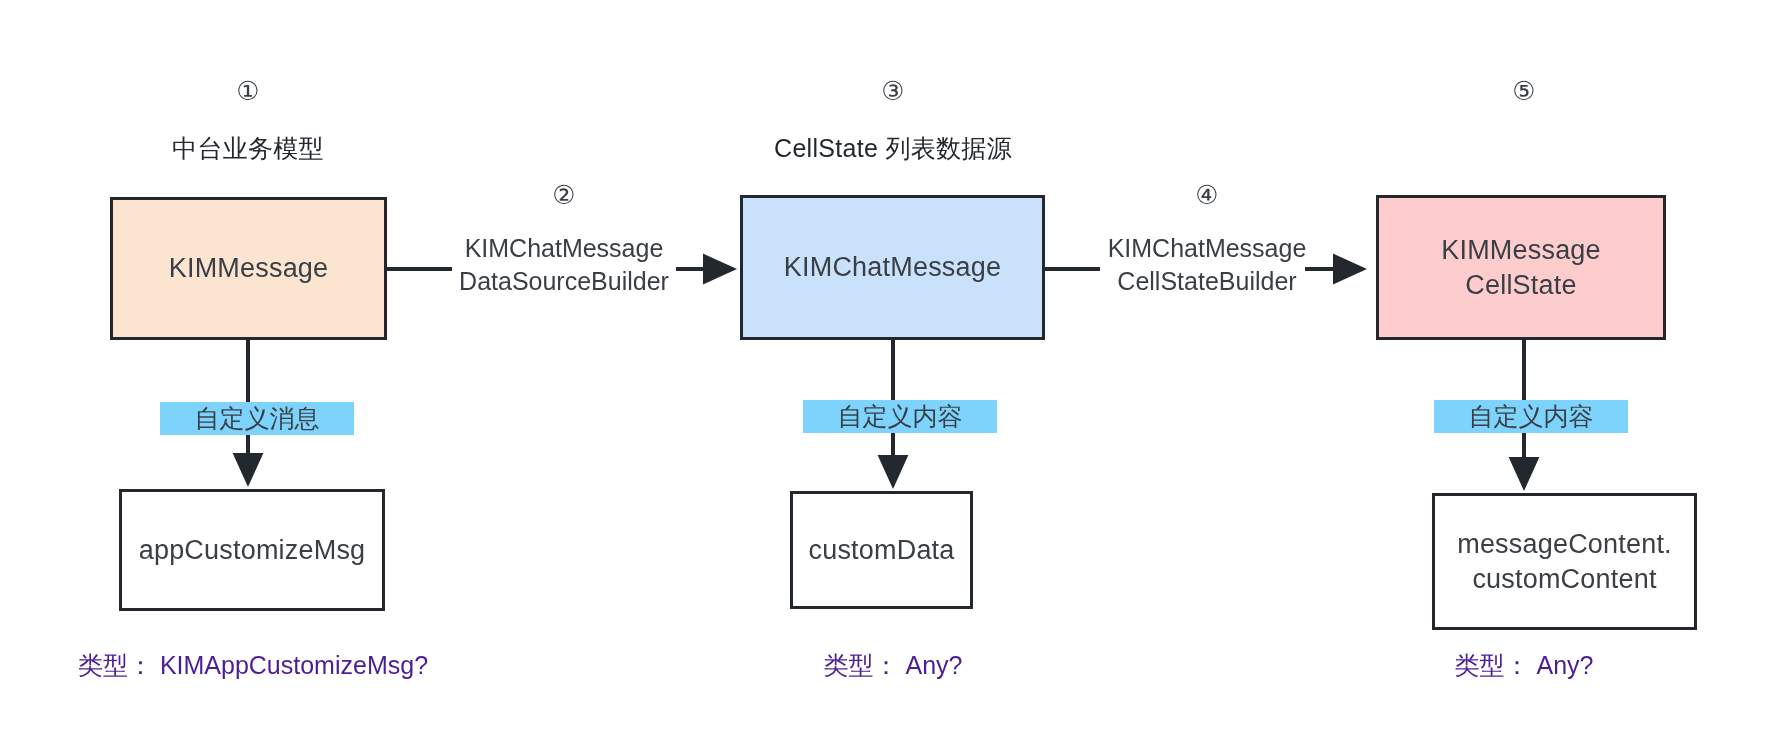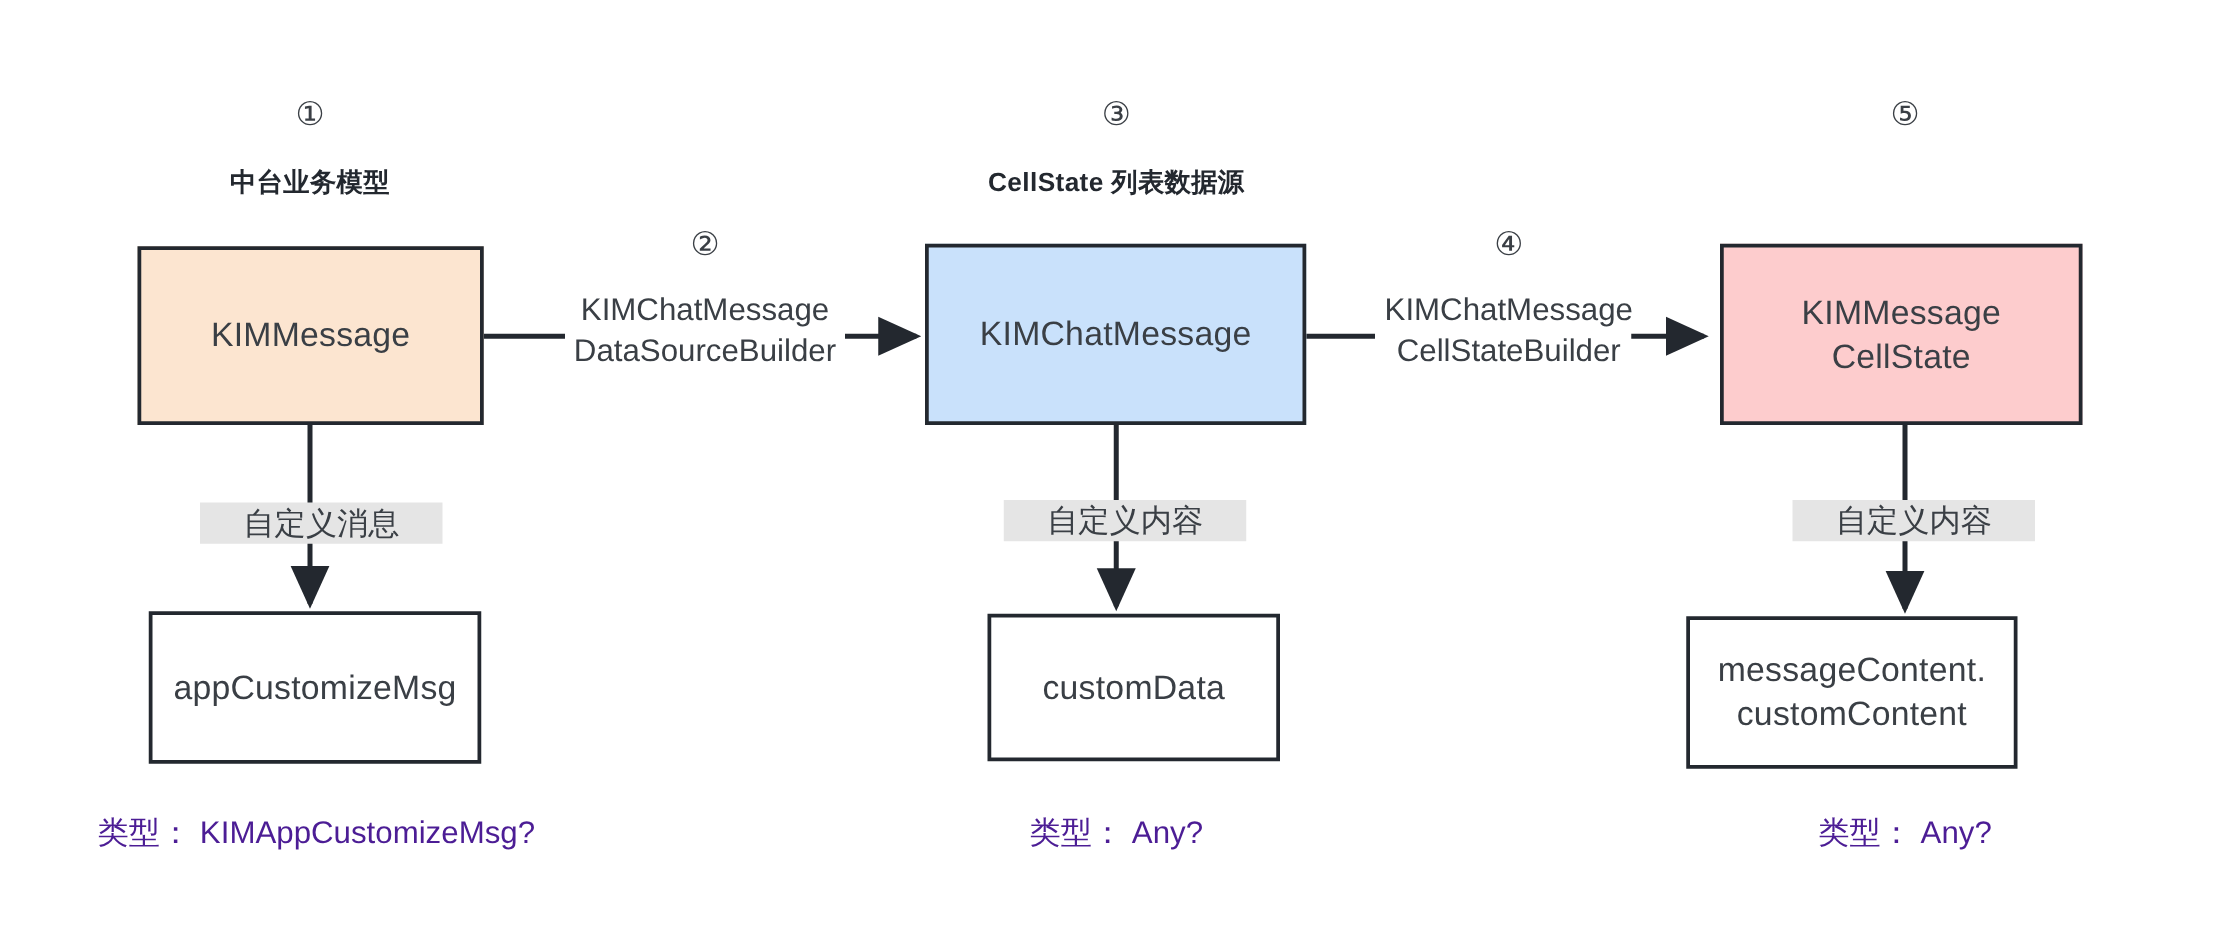--- a/index.html
+++ b/index.html
@@ -36,22 +36,22 @@
     white-space: pre-line;
   }
   .node-peach { background: #fce5d0; }
   .node-blue  { background: #c9e1fb; }
   .node-pink  { background: #fdcccd; }
   .node-plain { background: #ffffff; }
 
   .col-title {
     position: absolute;
     text-align: center;
-    font-size: 21px;
-    font-weight: bold;
+    font-size: 25px;
+    font-weight: normal;
     color: #23282f;
     letter-spacing: 0.3px;
     white-space: nowrap;
   }
   .circ-num {
     position: absolute;
     text-align: center;
     font-size: 26px;
     color: #3a3f45;
     white-space: nowrap;
@@ -62,21 +62,21 @@
     font-size: 25px;
     line-height: 1.32;
     color: #3a3f45;
     white-space: pre-line;
   }
   .v-label {
     position: absolute;
     text-align: center;
     font-size: 25px;
     color: #3a3f45;
-    background: #e5e5e5;
+    background: #7dd3fc;
     padding: 0 7px;
     white-space: nowrap;
   }
   .type-caption {
     position: absolute;
     text-align: center;
     font-size: 25px;
     color: #4c1d95;
     white-space: nowrap;
   }
@@ -124,32 +124,32 @@
   <div class="circ-num" style="left:504px; top:180px; width:120px;">②</div>
   <div class="edge-label" style="left:444px; top:232px; width:240px;">KIMChatMessage
 DataSourceBuilder</div>
 
   <div class="circ-num" style="left:833px; top:76px; width:120px;">③</div>
   <div class="col-title" style="left:723px; top:132px; width:340px;">CellState 列表数据源</div>
   <div class="node node-blue" style="left:740px; top:195px; width:305px; height:145px;">KIMChatMessage</div>
 
   <div class="v-label" style="left:803px; top:400px; width:180px;">自定义内容</div>
 
-  <div class="node node-plain" style="left:790px; top:491px; width:234px; height:118px;">customData</div>
+  <div class="node node-plain" style="left:790px; top:491px; width:183px; height:118px;">customData</div>
 
   <div class="type-caption" style="left:728px; top:649px; width:330px;">类型： Any?</div>
 
   <div class="circ-num" style="left:1147px; top:180px; width:120px;">④</div>
   <div class="edge-label" style="left:1091px; top:232px; width:232px;">KIMChatMessage
 CellStateBuilder</div>
 
   <div class="circ-num" style="left:1464px; top:76px; width:120px;">⑤</div>
   <div class="node node-pink" style="left:1376px; top:195px; width:290px; height:145px;">KIMMessage
 CellState</div>
 
   <div class="v-label" style="left:1434px; top:400px; width:180px;">自定义内容</div>
 
-  <div class="node node-plain" style="left:1349px; top:493px; width:265px; height:122px;">messageContent.
+  <div class="node node-plain" style="left:1432px; top:493px; width:265px; height:137px;">messageContent.
 customContent</div>
 
   <div class="type-caption" style="left:1359px; top:649px; width:330px;">类型： Any?</div>
 
 </div>
 
 </body></html>

